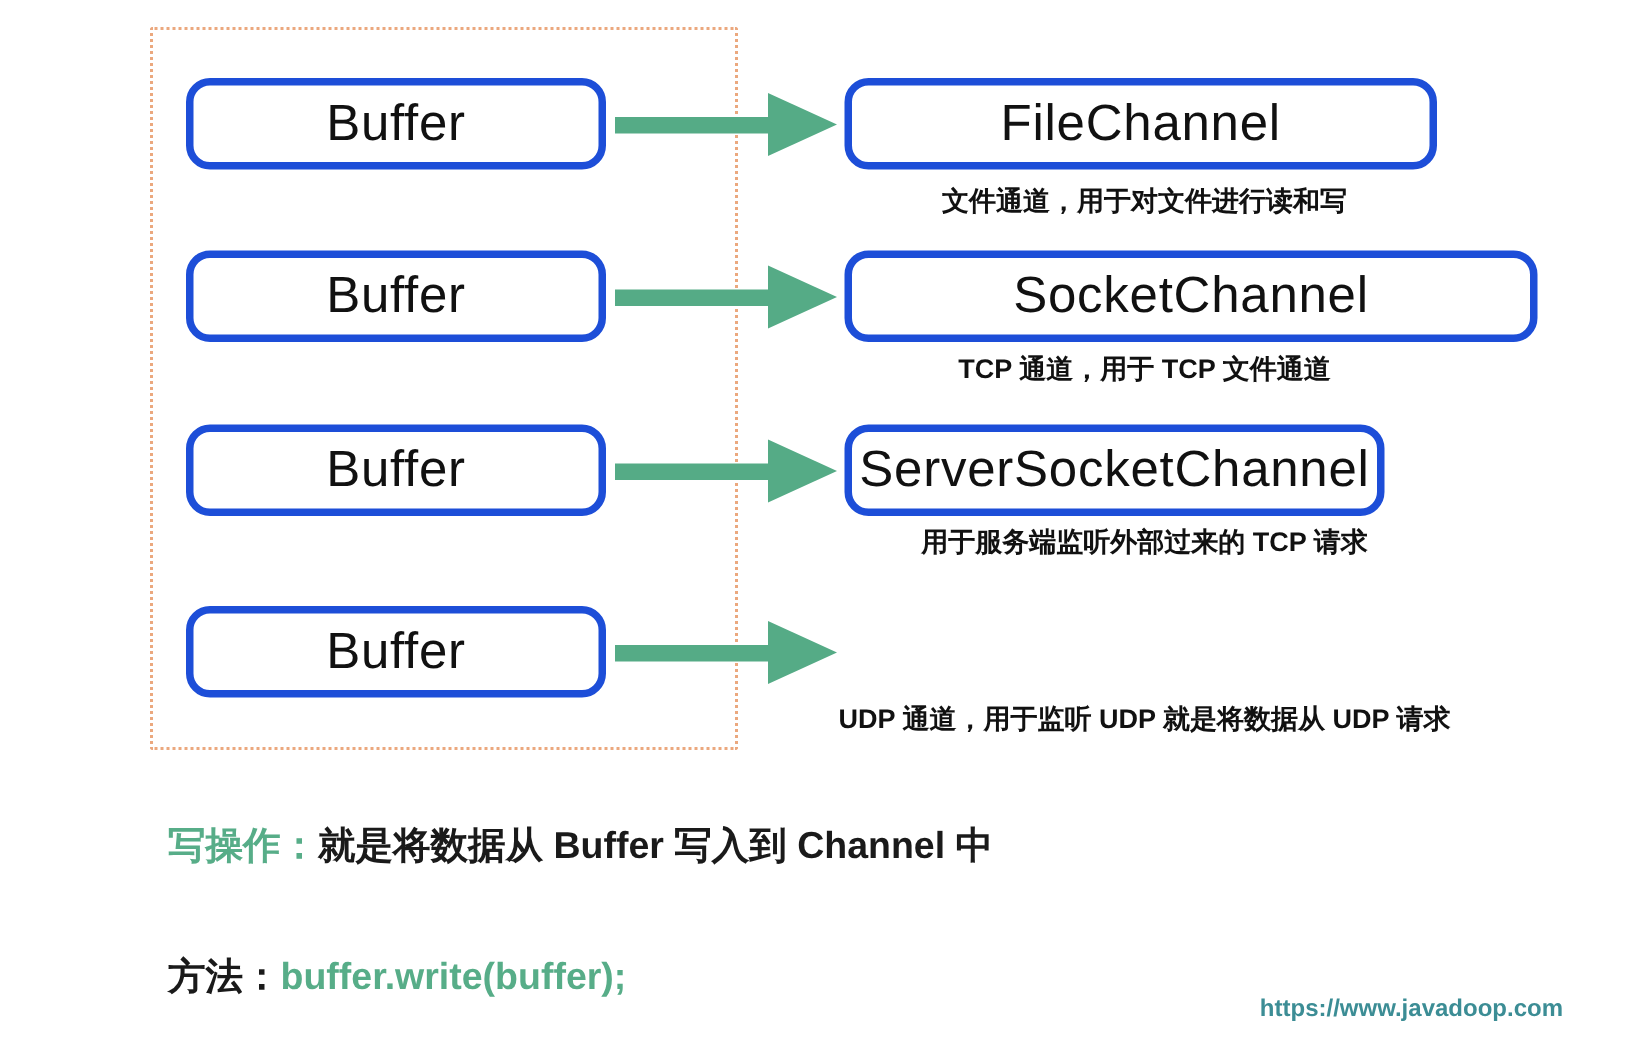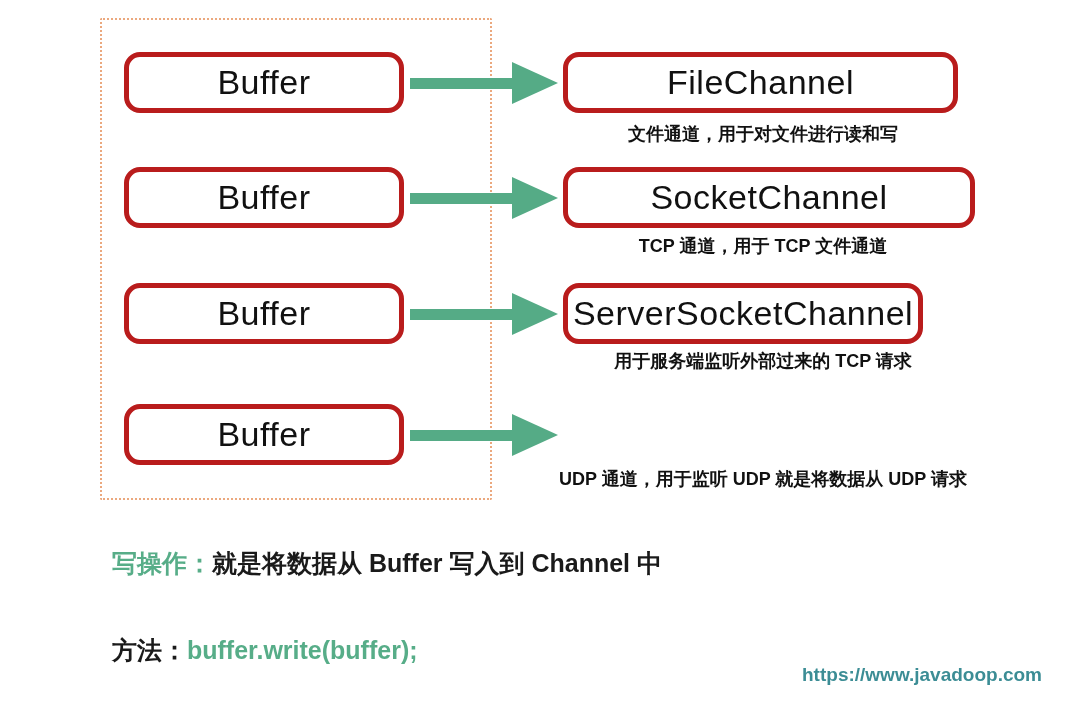--- a/index.html
+++ b/index.html
@@ -20,36 +20,36 @@
     left: 100px;
     top: 18px;
     width: 388px;
     height: 478px;
     border: 2px dotted #EBA87E;
     border-radius: 2px;
   }
   .node {
     position: absolute;
     box-sizing: border-box;
-    border: 5px solid #b91c1c;
+    border: 5px solid #1d4ed8;
     border-radius: 16px;
     background: #ffffff;
     display: flex;
     align-items: center;
     justify-content: center;
     font-size: 34px;
     font-weight: 400;
     color: #111111;
     letter-spacing: 0.5px;
     white-space: nowrap;
   }
   .src-box { left: 124px; width: 280px; height: 61px; }
   .dst-box { left: 563px; height: 61px; }
   .dst-w-1 { width: 395px; }
-  .dst-w-2 { width: 412px; text-align: right; }
+  .dst-w-2 { width: 462px; text-align: right; }
   .dst-w-3 { width: 360px; text-align: right; }
   .dst-w-4 { width: 397px; }
   .row-top-1 { top: 52px; }
   .row-top-2 { top: 167px; }
   .row-top-3 { top: 283px; }
   .row-top-4 { top: 404px; }
   .arrow {
     position: absolute;
     left: 408px;
     width: 150px;
@@ -81,21 +81,21 @@
     color: #1a1a1a;
     white-space: nowrap;
   }
   .note-write { top: 547px; }
   .note-method { top: 634px; }
   .green-text { color: #57AD88; }
   .watermark {
     position: absolute;
     right: 42px;
     top: 664px;
-    font-size: 19px;
+    font-size: 16px;
     font-weight: 700;
     color: #3C8D95;
     white-space: nowrap;
   }
 </style>
 </head>
 <body>
 
 <div class="canvas">
 

